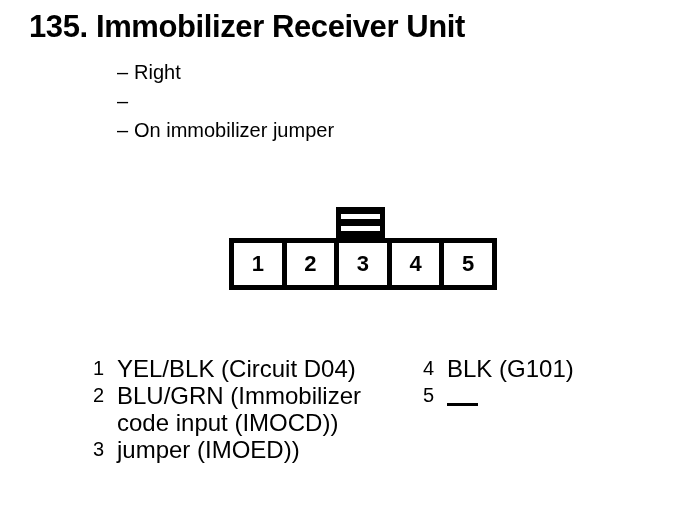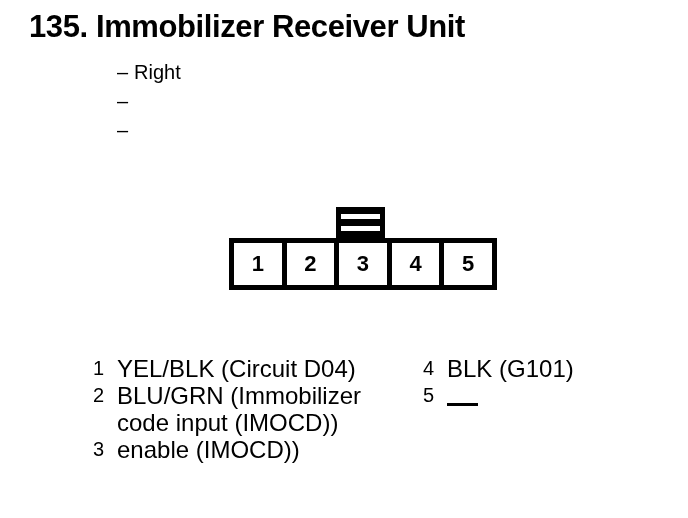--- a/index.html
+++ b/index.html
@@ -155,20 +155,21 @@
 <div id="spec-list">
   <div class="spec-item">
     <span class="spec-dash">–</span>
     <span class="spec-text">Right</span>
   </div>
   <div class="spec-item">
     <span class="spec-dash">–</span>
   </div>
   <div class="spec-item">
     <span class="spec-dash">–</span>
+    <span class="spec-text">On immobilizer jumper</span>
   </div>
 </div>
 
 <div id="connector">
 
   <div id="connector-tab">
     <div class="tab-slot slot-1"></div>
     <div class="tab-slot slot-2"></div>
   </div>
 
@@ -197,21 +198,21 @@
       <span class="legend-num">2</span>
       <span class="legend-desc">
         <span>BLU/GRN (Immobilizer</span>
         <span class="cont">code input (IMOCD))</span>
       </span>
     </div>
 
     <div class="legend-entry">
       <span class="legend-num">3</span>
       <span class="legend-desc">
-        <span class="cont">enable (IMOCD))</span>
+        <span class="cont">jumper (IMOED))</span>
       </span>
     </div>
 
   </div>
 
   <div class="legend-col" id="legend-col-right">
 
     <div class="legend-entry">
       <span class="legend-num">4</span>
       <span class="legend-desc">

